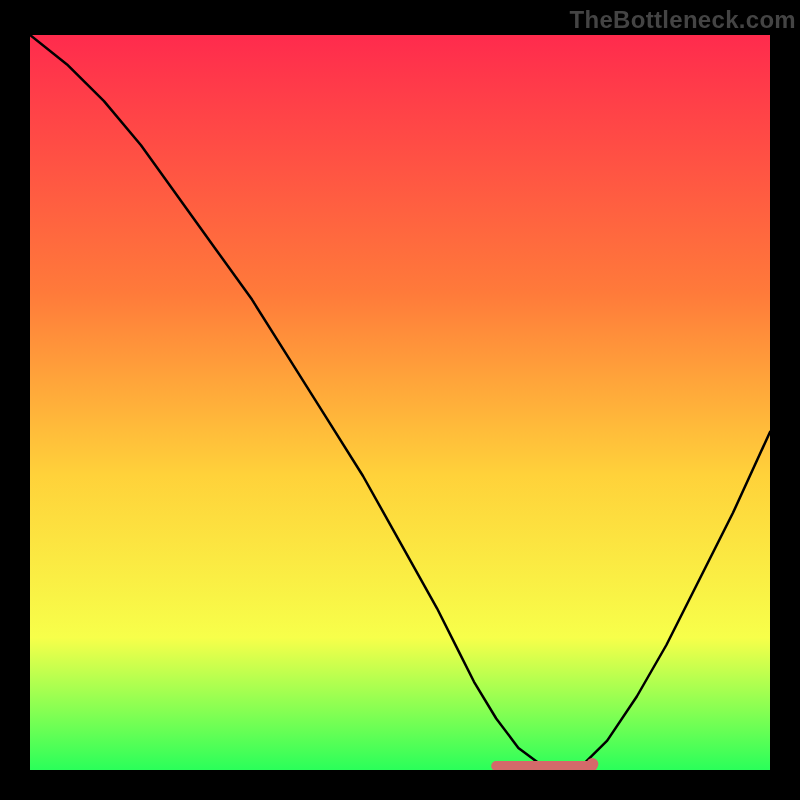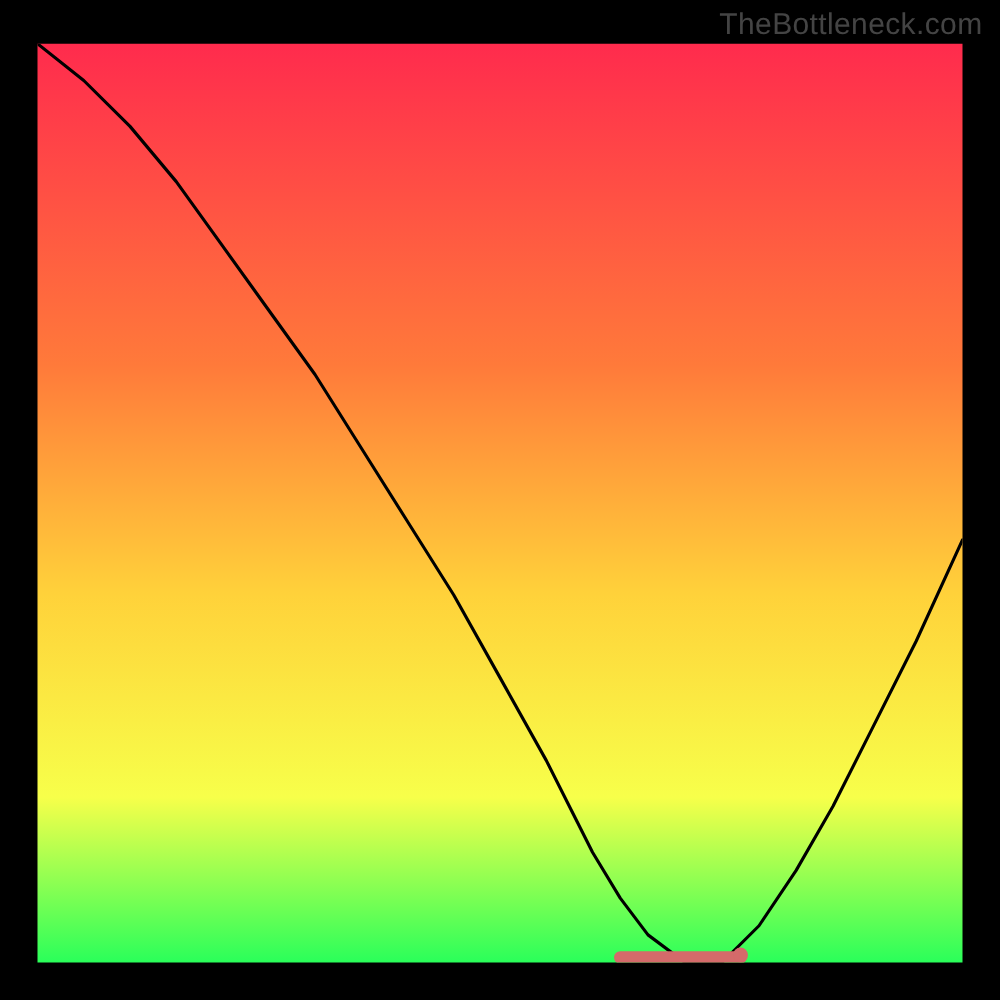--- a/index.html
+++ b/index.html
@@ -13,24 +13,24 @@
   }
   .stage {
     position: relative;
     width: 800px;
     height: 800px;
     background: #000;
   }
   .watermark {
     position: absolute;
     top: 6px;
-    right: 14px;
+    right: 4px;
     color: #444;
     font-size: 24px;
-    font-weight: 400;
+    font-weight: 700;
     letter-spacing: 0.3px;
     user-select: none;
   }
   svg {
     position: absolute;
     top: 0;
     left: 0;
   }
 </style>
 </head>

